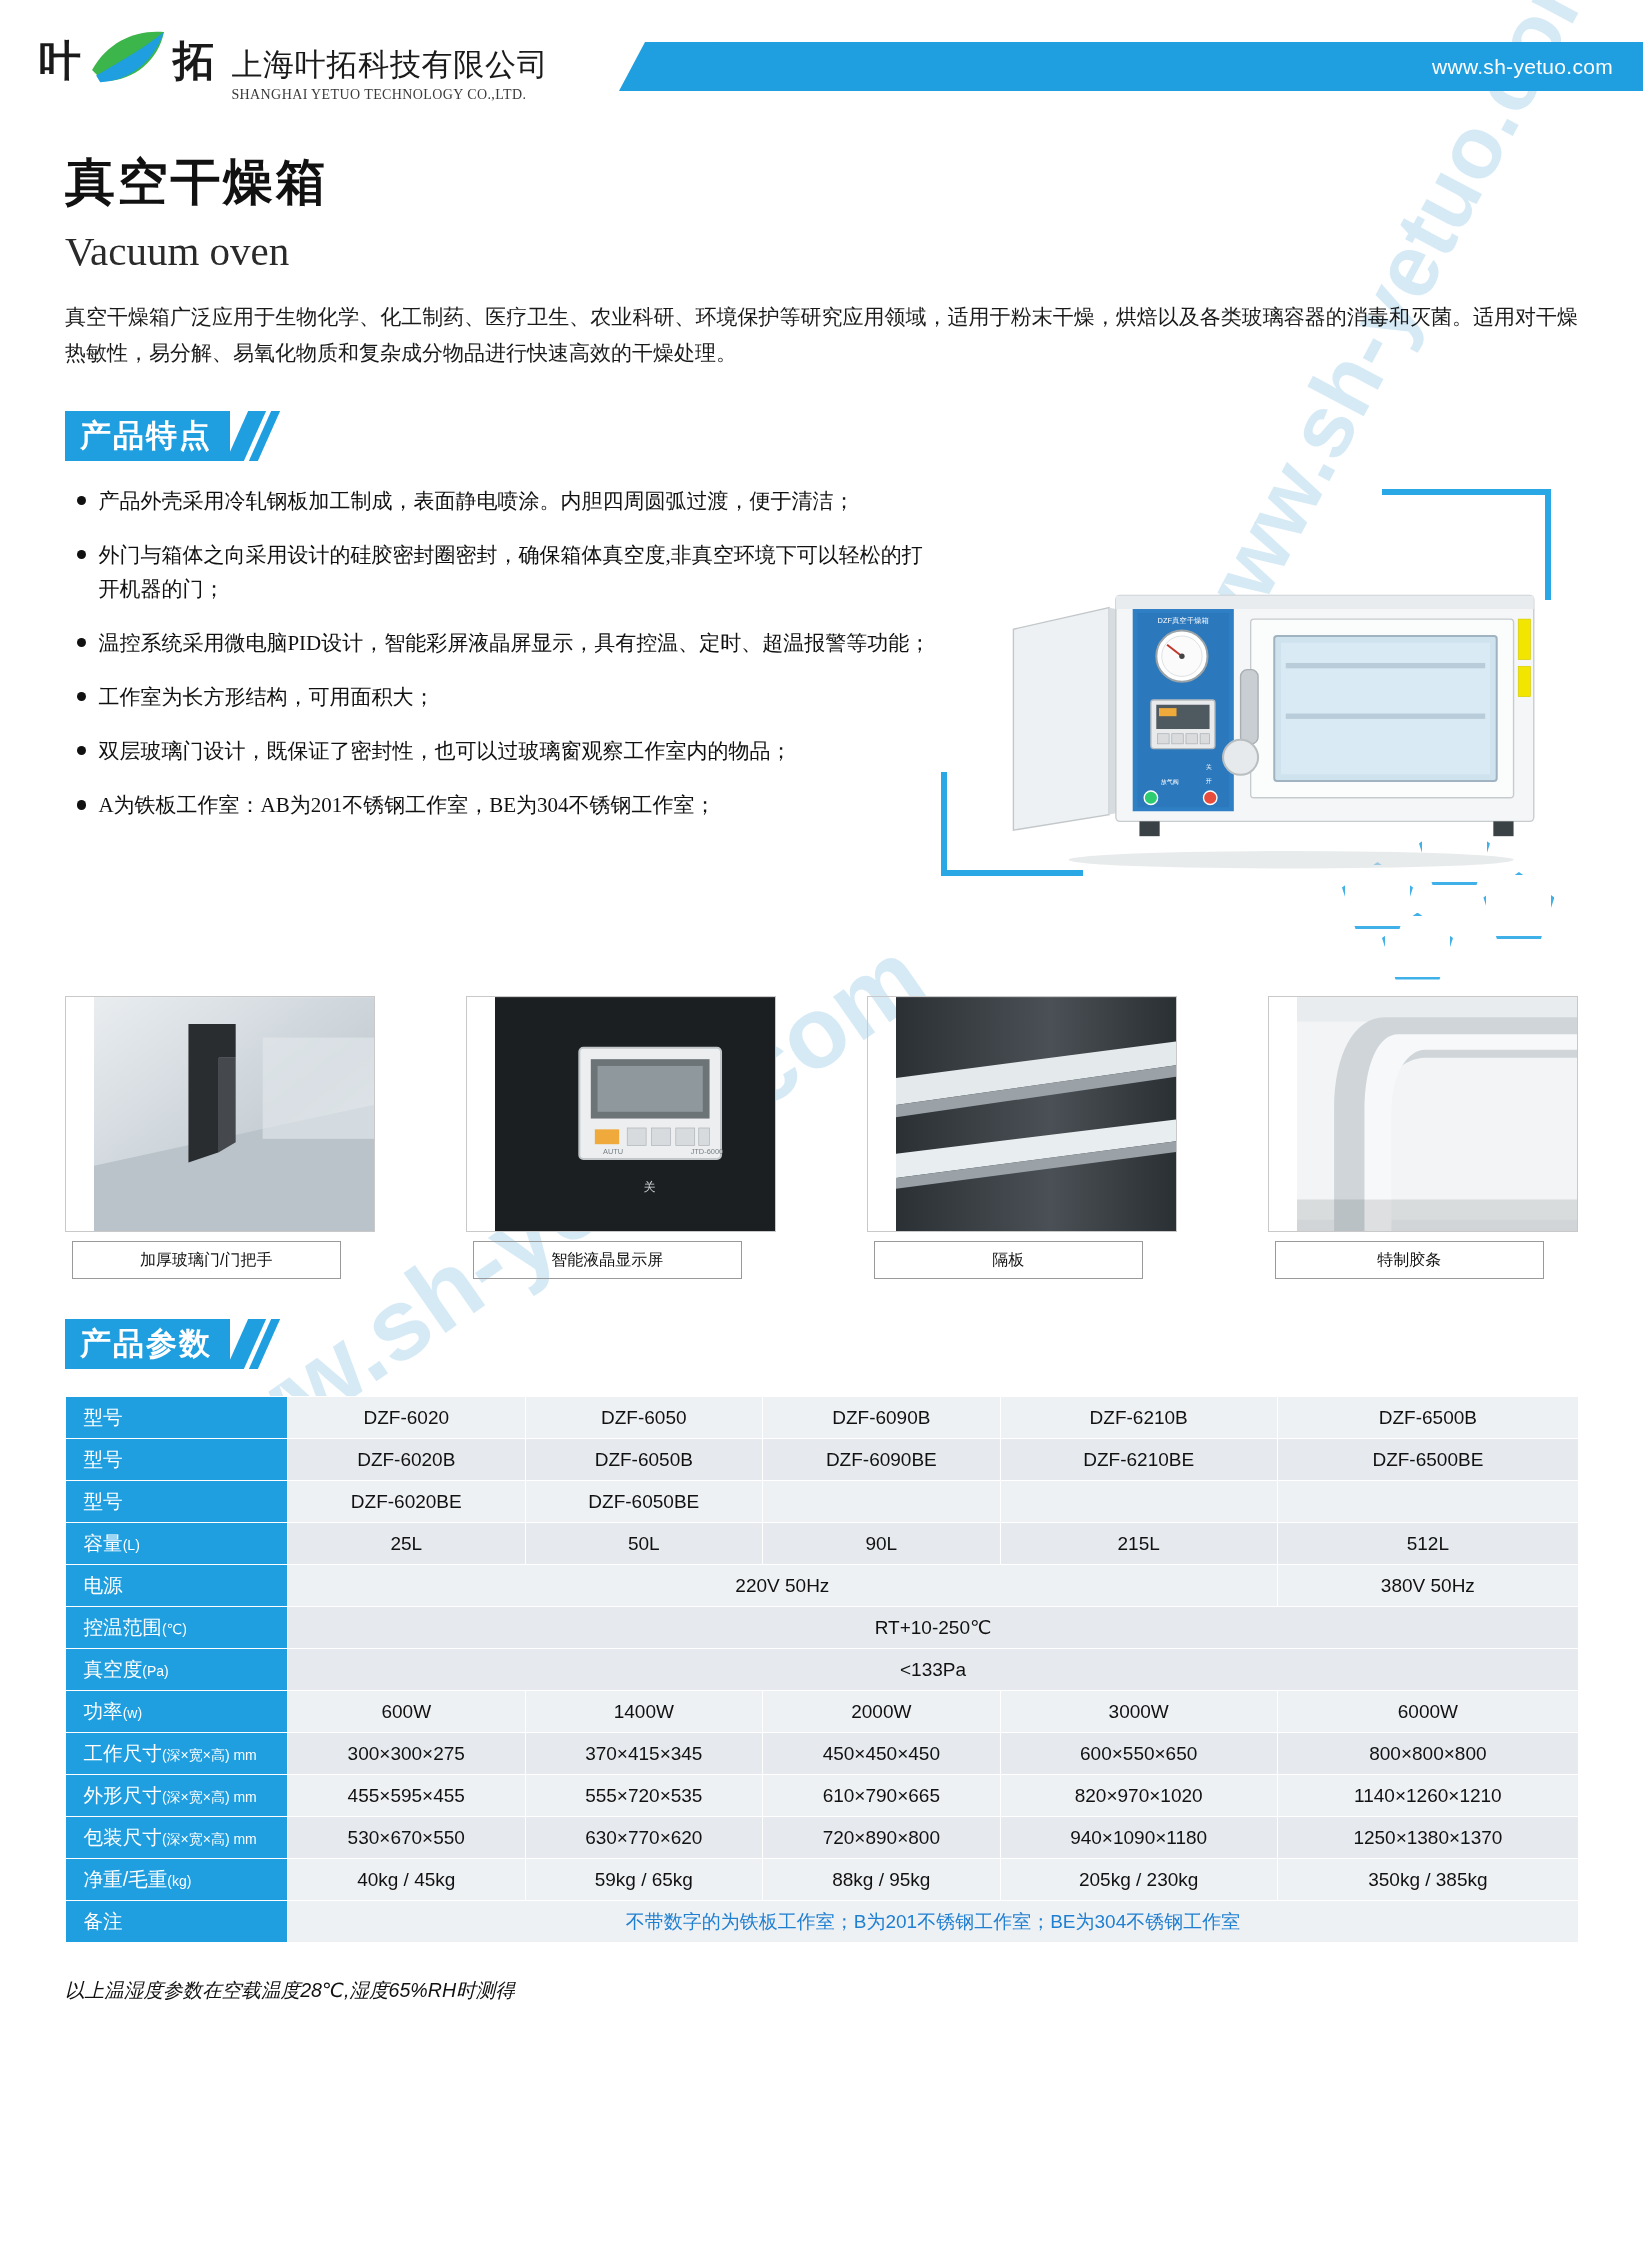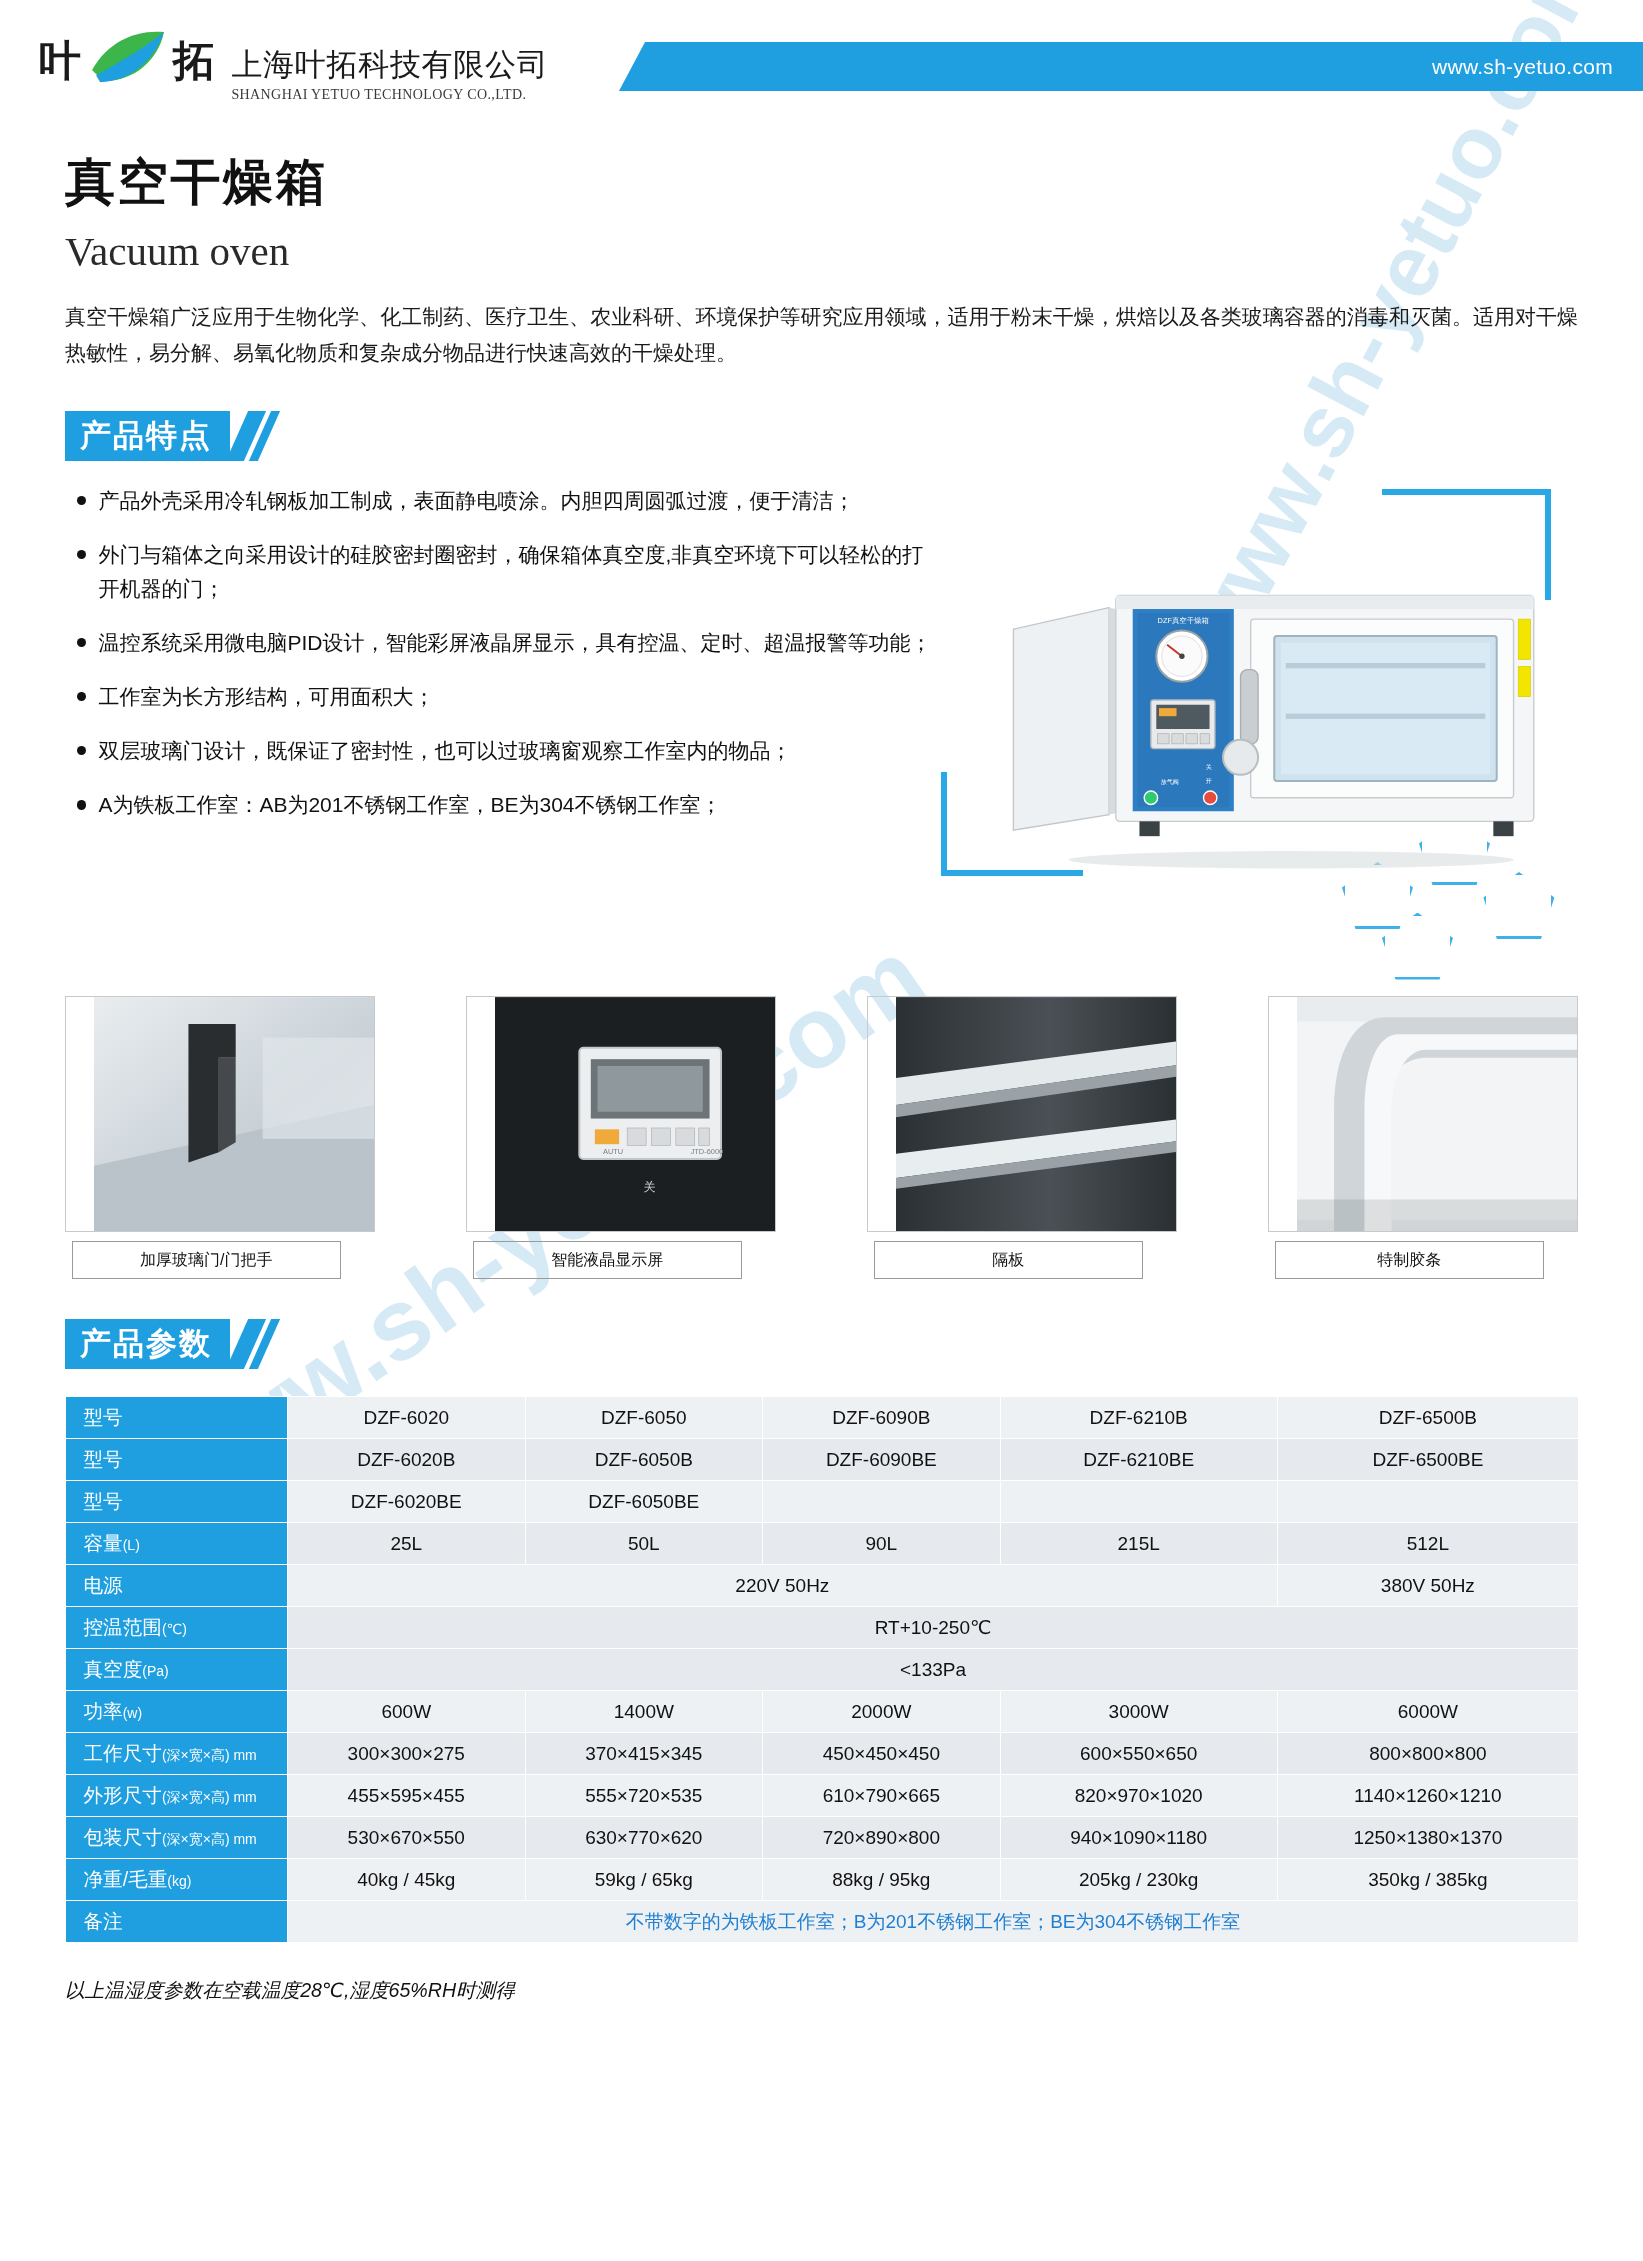--- a/index.html
+++ b/index.html
@@ -143,21 +143,21 @@
   .sk1, .sk2 {
     width: 17.5px; height: 50px;
     background: #1f9fe0;
     transform: skewX(-24deg);
     margin-left: 7.4px;
   }
   .sk2 { width: 9.4px; margin-left: 6px; }
 
   
   .features-wrap { display: flex; margin-top: 23px; }
-  .feature-list { width: 876px; padding-left: 12px; }
+  .feature-list { width: 876px; padding-left: 12px; font-family: Liberation Serif, serif; }
   .feature-item {
     display: flex;
     margin-bottom: 20px;
     font-size: 21px;
     line-height: 1.62;
     color: #111;
   }
   .bullet {
     flex: 0 0 auto;
     width: 9.4px; height: 9.4px;

